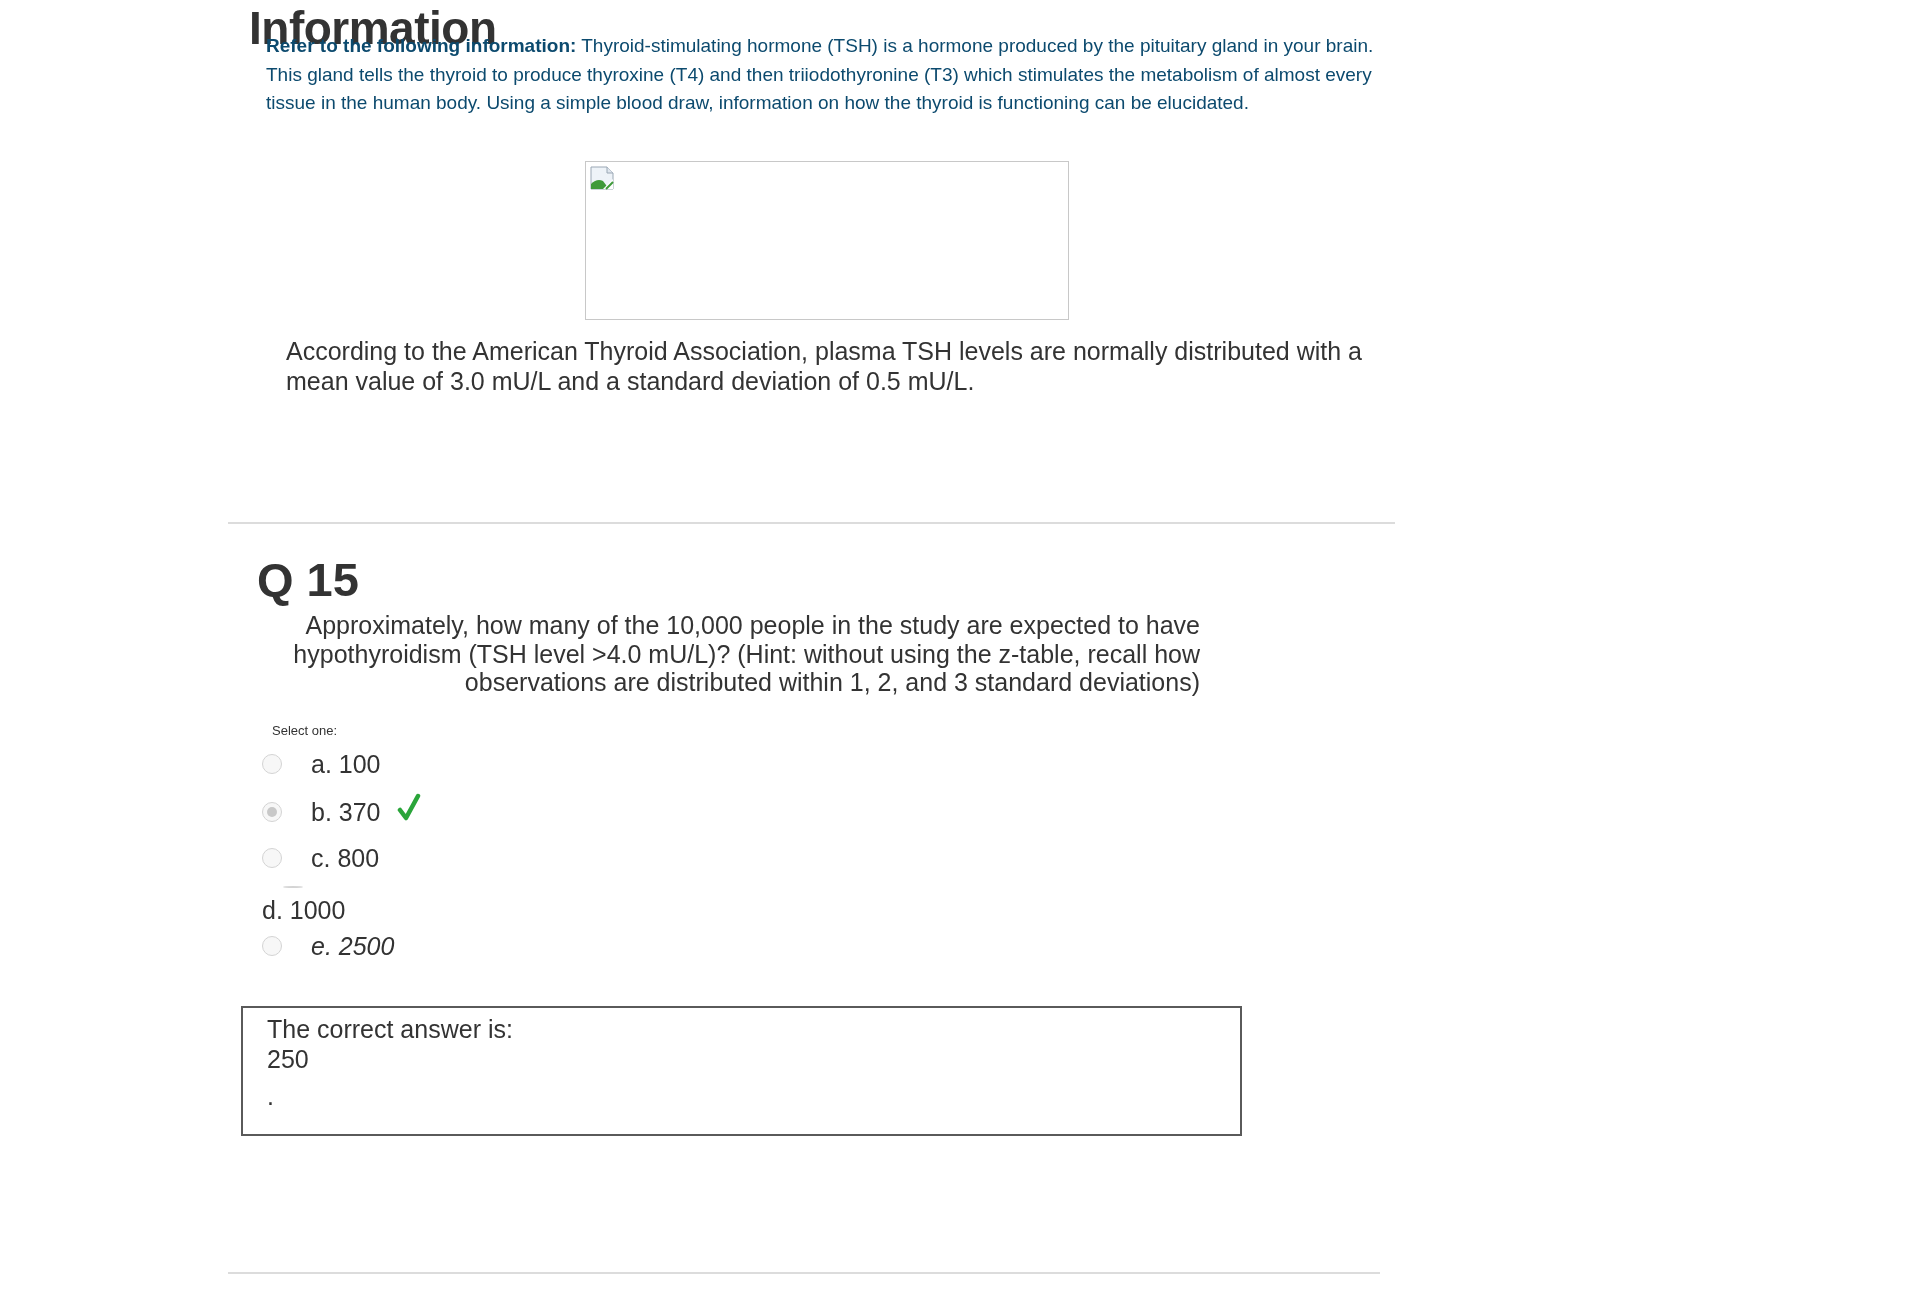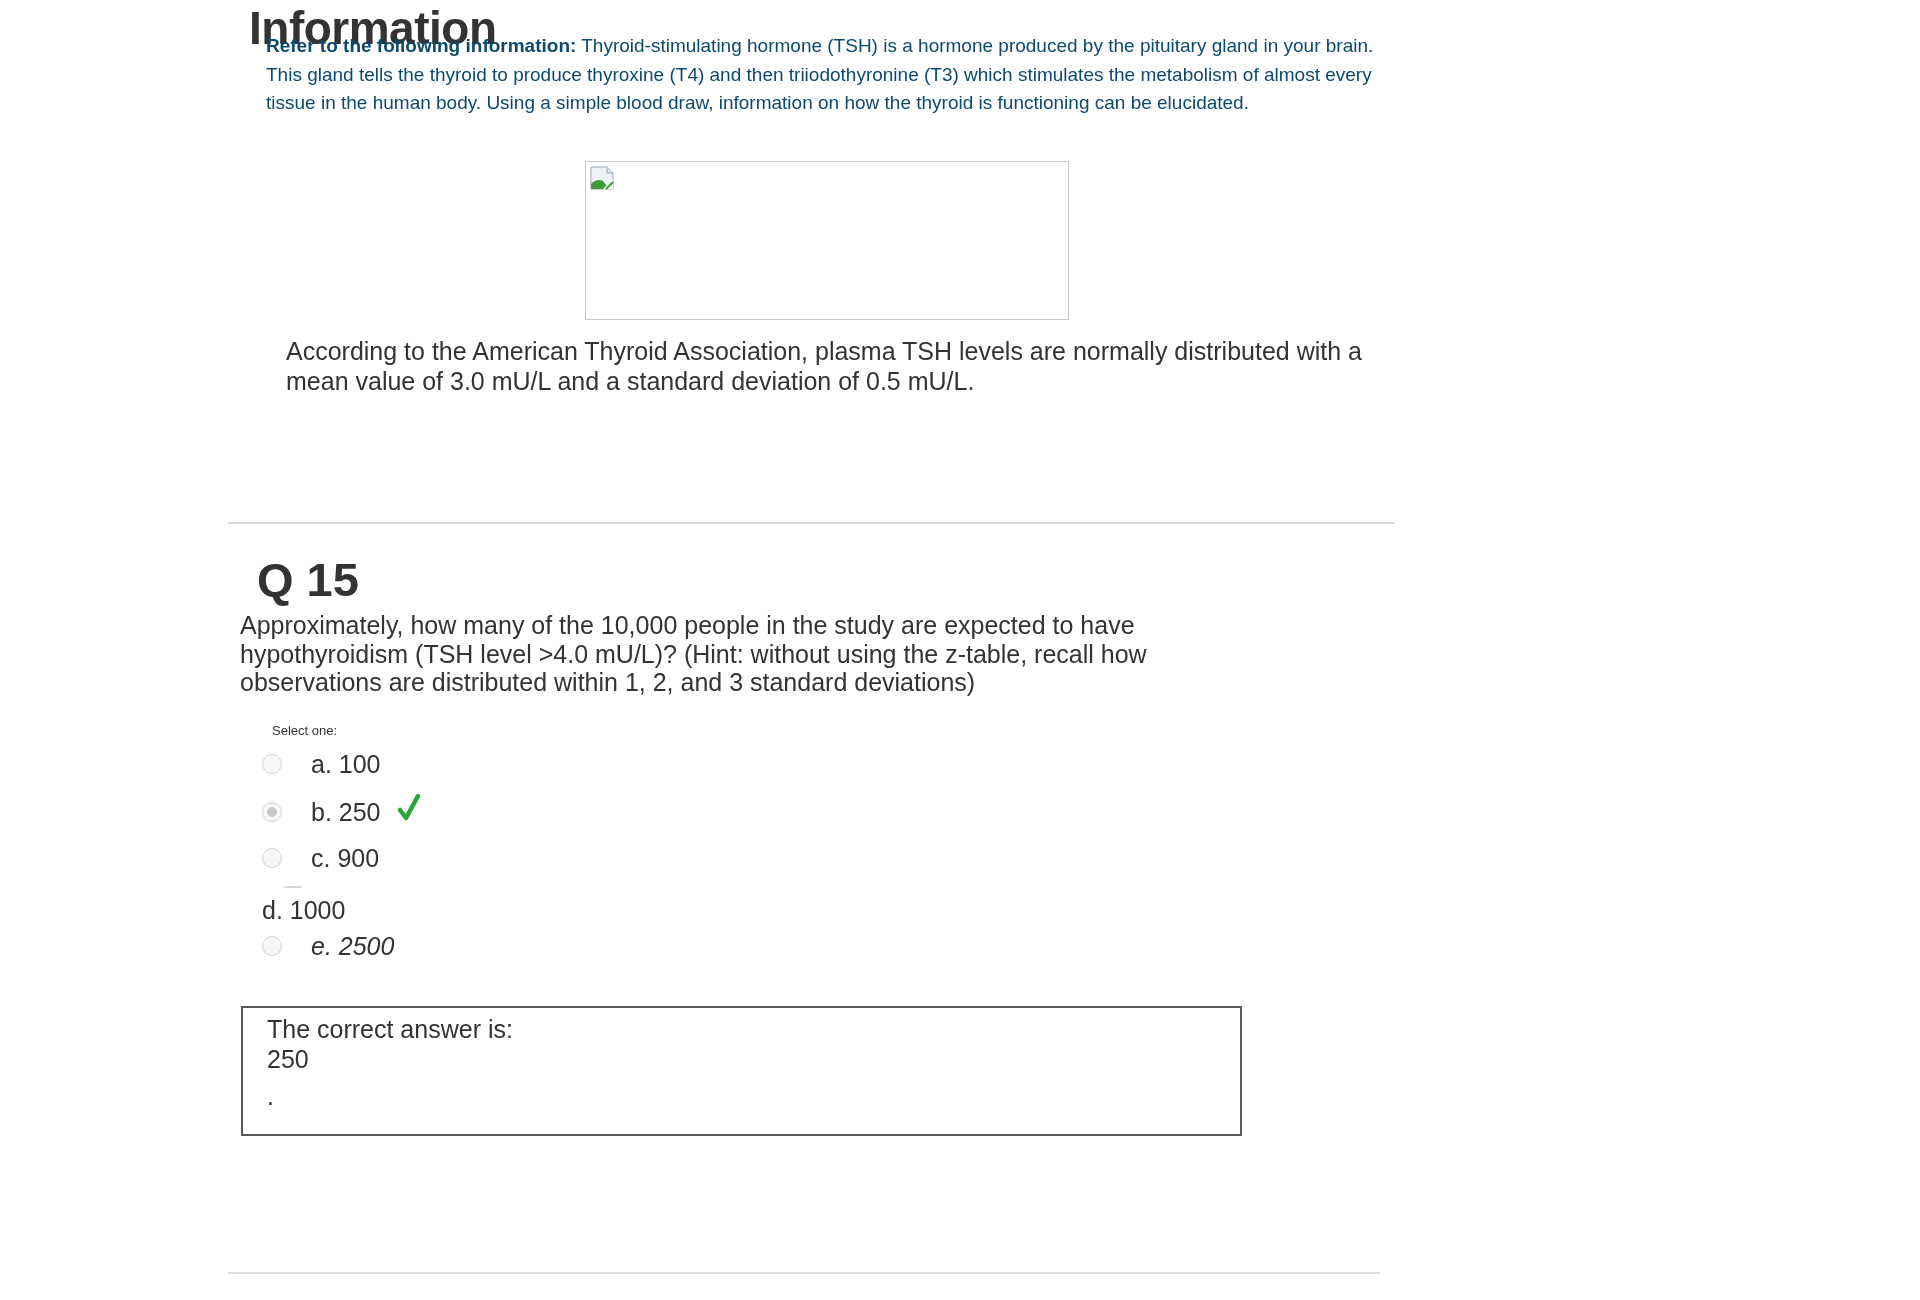--- a/index.html
+++ b/index.html
@@ -24,21 +24,21 @@
     position: absolute; left: 3px; top: 3px; width: 26px; height: 26px;
   }
   .info-text2 {
     left: 286px; top: 336px; width: 1120px; font-size: 25px; line-height: 30px; color: #333333;
   }
   .rule { height: 2px; background: #dcdcdc; }
   .q-title {
     left: 257px; top: 553px; font-size: 47px; font-weight: bold; color: #333333; line-height: 54px;
   }
   .q-text {
-    left: 240px; top: 611px; width: 960px; font-size: 25px; line-height: 28.5px; color: #333333;
+    left: 240px; top: 611px; width: 960px; font-size: 25px; line-height: 28.5px; color: #333333; text-align: right;
   }
   .select-one { left: 240px; top: 723px; font-size: 13px; color: #333333; margin-left: 32px; }
   .option {
     left: 262px; height: 30px; display: flex; align-items: center; gap: 8px;
   }
   .radio {
     width: 20px; height: 20px; border-radius: 50%; box-sizing: border-box;
     border: 1.5px solid #d4d4d4; background: #f7f7f7; position: relative; margin-right: 21px;
   }
   .radio.checked::after {
@@ -82,29 +82,29 @@
 
 <div class="abs select-one">Select one:</div>
 
 <div class="abs option" style="top:749px;">
   <span class="radio"></span>
   <span class="opt-label">a. 100</span>
 </div>
 
 <div class="abs option" style="top:797px;">
   <span class="radio checked"></span>
-  <span class="opt-label">b. 250</span>
+  <span class="opt-label">b. 370</span>
   <svg class="check-icon" viewBox="0 0 24 28">
     <path d="M3 17 L9 25 L21 3" fill="none" stroke="#2aa53a" stroke-width="4.5" stroke-linecap="round" stroke-linejoin="round"></path>
   </svg>
 </div>
 
 <div class="abs option" style="top:843px;">
   <span class="radio"></span>
-  <span class="opt-label">c. 900</span>
+  <span class="opt-label">c. 800</span>
 </div>
 
 <div class="abs option" style="top:886px;flex-direction:column;">
   <span class="radio"></span>
   <span class="opt-label">d. 1000</span>
 </div>
 
 <div class="abs option" style="top:931px;font-style:italic;">
   <span class="radio"></span>
   <span class="opt-label">e. 2500</span>

